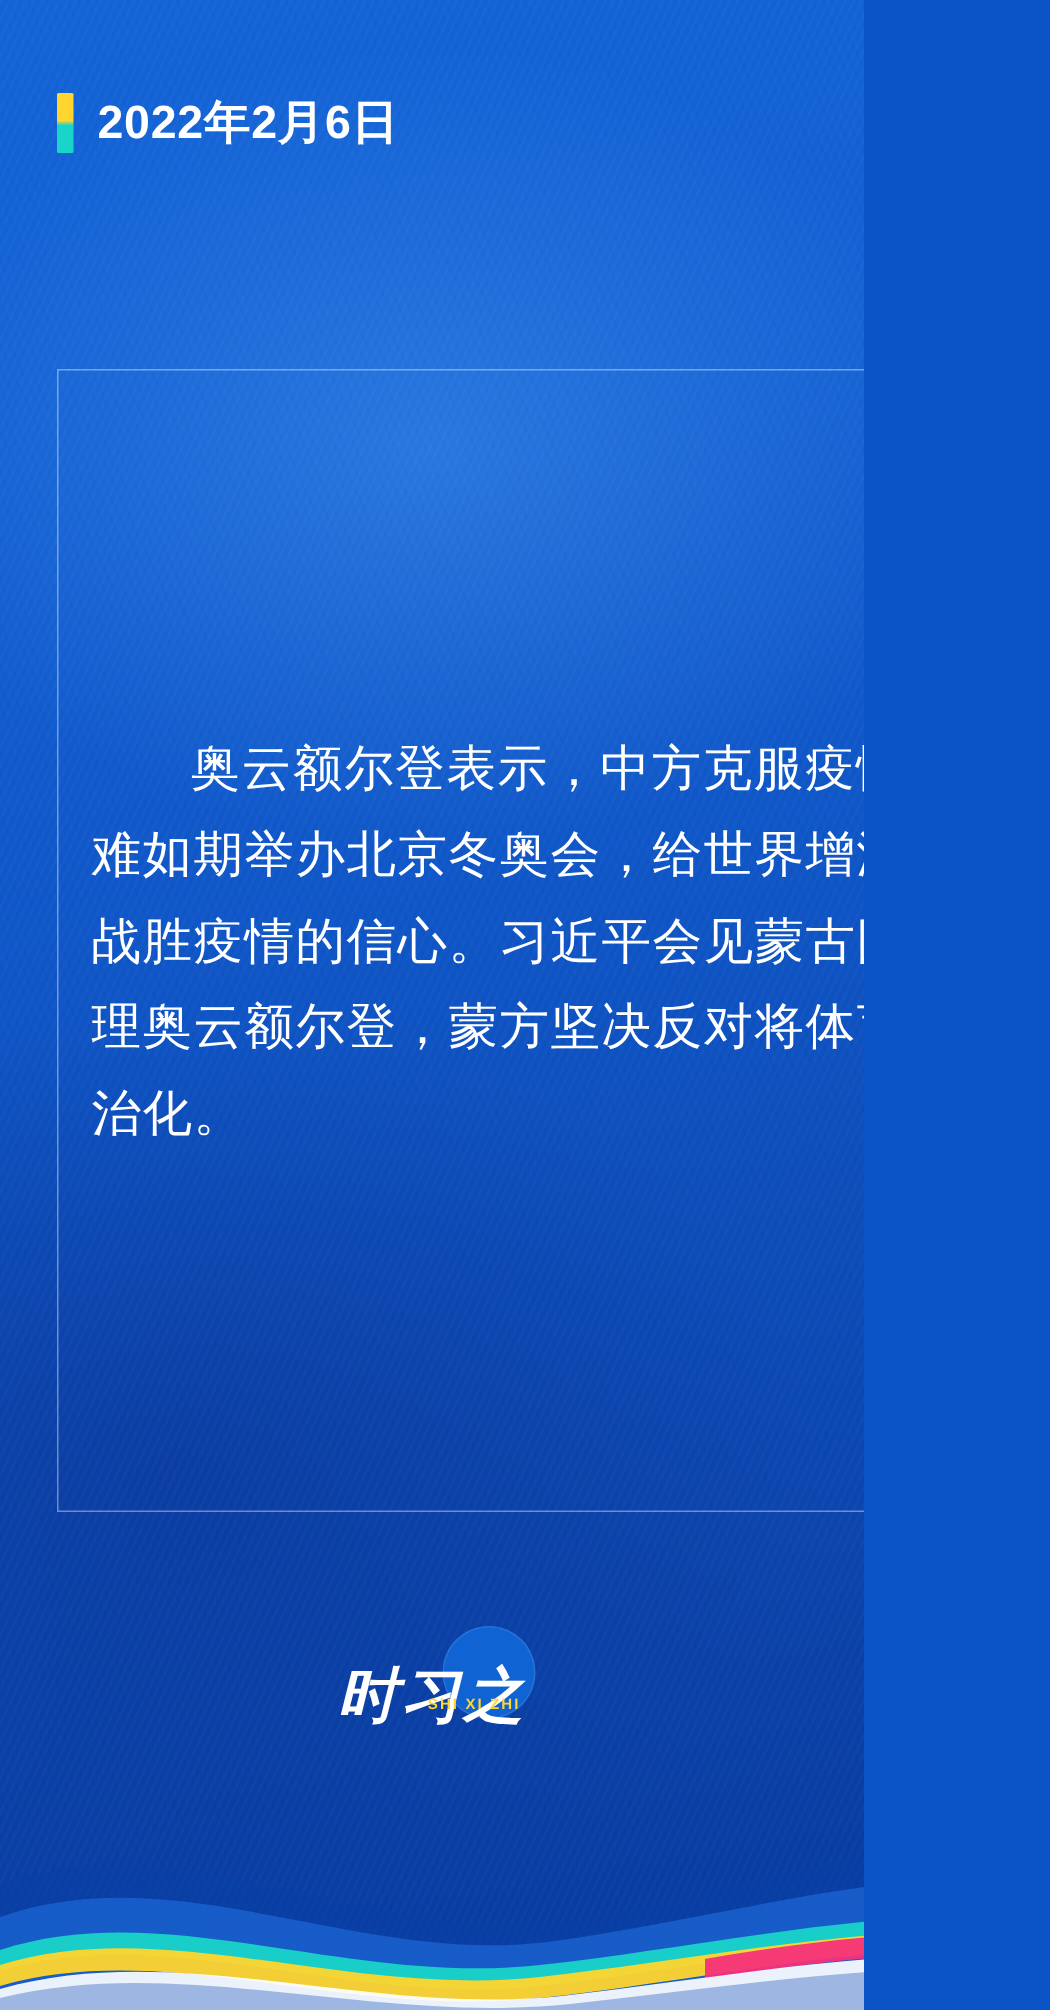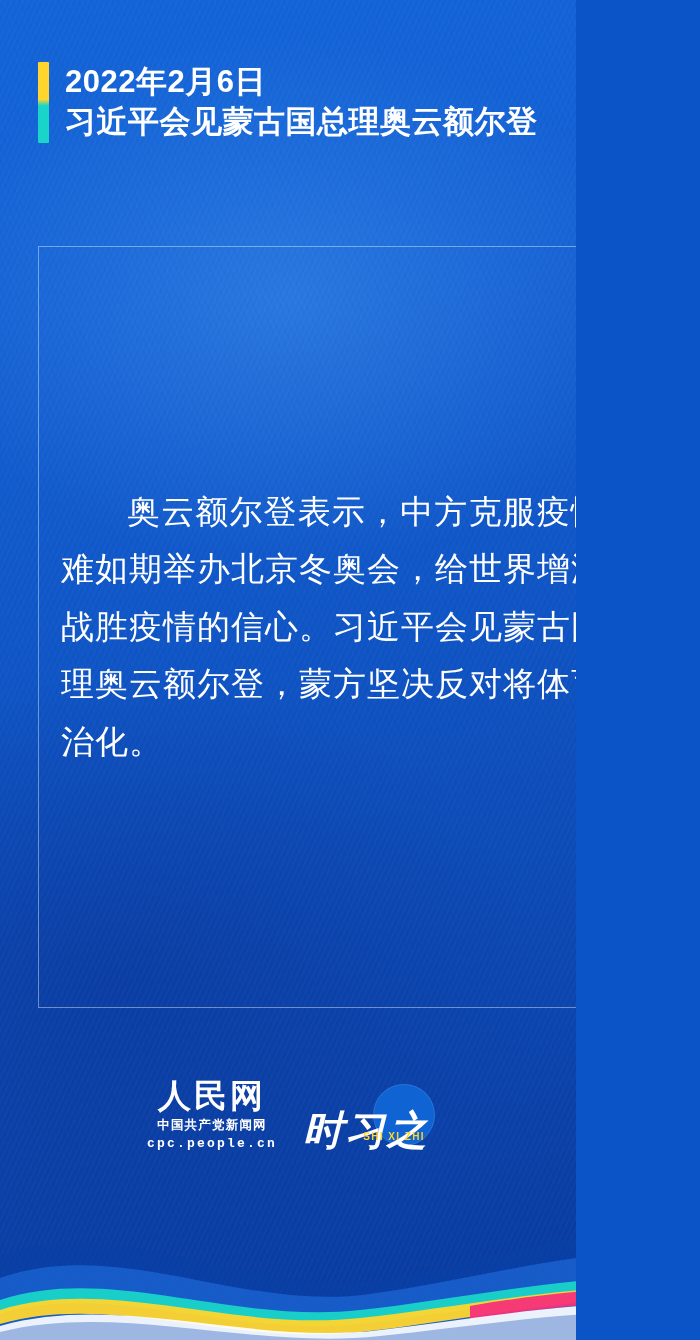--- a/index.html
+++ b/index.html
@@ -168,34 +168,28 @@
 </style>
 </head>
 <body>
 
 <div id="poster">
 
   <div class="header">
     <div class="header-bar"></div>
     <div class="header-lines">
       <div class="header-line">2022年2月6日</div>
-      <div class="header-line">习近平会见蒙古国总理奥云额尔登</div>
     </div>
   </div>
 
   <div class="card">
     <div class="card-text">奥云额尔登表示，中方克服疫情困难如期举办北京冬奥会，给世界增添了战胜疫情的信心。习近平会见蒙古国总理奥云额尔登，蒙方坚决反对将体育政治化。</div>
   </div>
 
   <div class="logos">
-    <div class="people-logo">
-      <div class="pl-main">人民网</div>
-      <div class="pl-sub">中国共产党新闻网</div>
-      <div class="pl-url">cpc.people.cn</div>
-    </div>
     <div class="sxz-logo">
       <div class="sxz-circle"></div>
       <div class="sxz-text">时习之</div>
       <div class="sxz-pinyin">SHI XI ZHI</div>
     </div>
   </div>
 
   <svg class="waves" viewBox="0 0 700 180" preserveAspectRatio="none">
     <path d="M0,96 C130,52 250,140 380,120 C490,103 590,58 700,72 L700,180 L0,180 Z" fill="#0a3fa6" opacity="0.55"></path>
     <path d="M0,118 C120,76 240,152 370,134 C480,119 600,82 700,94 L700,180 L0,180 Z" fill="#1f6fe0" opacity="0.60"></path>

